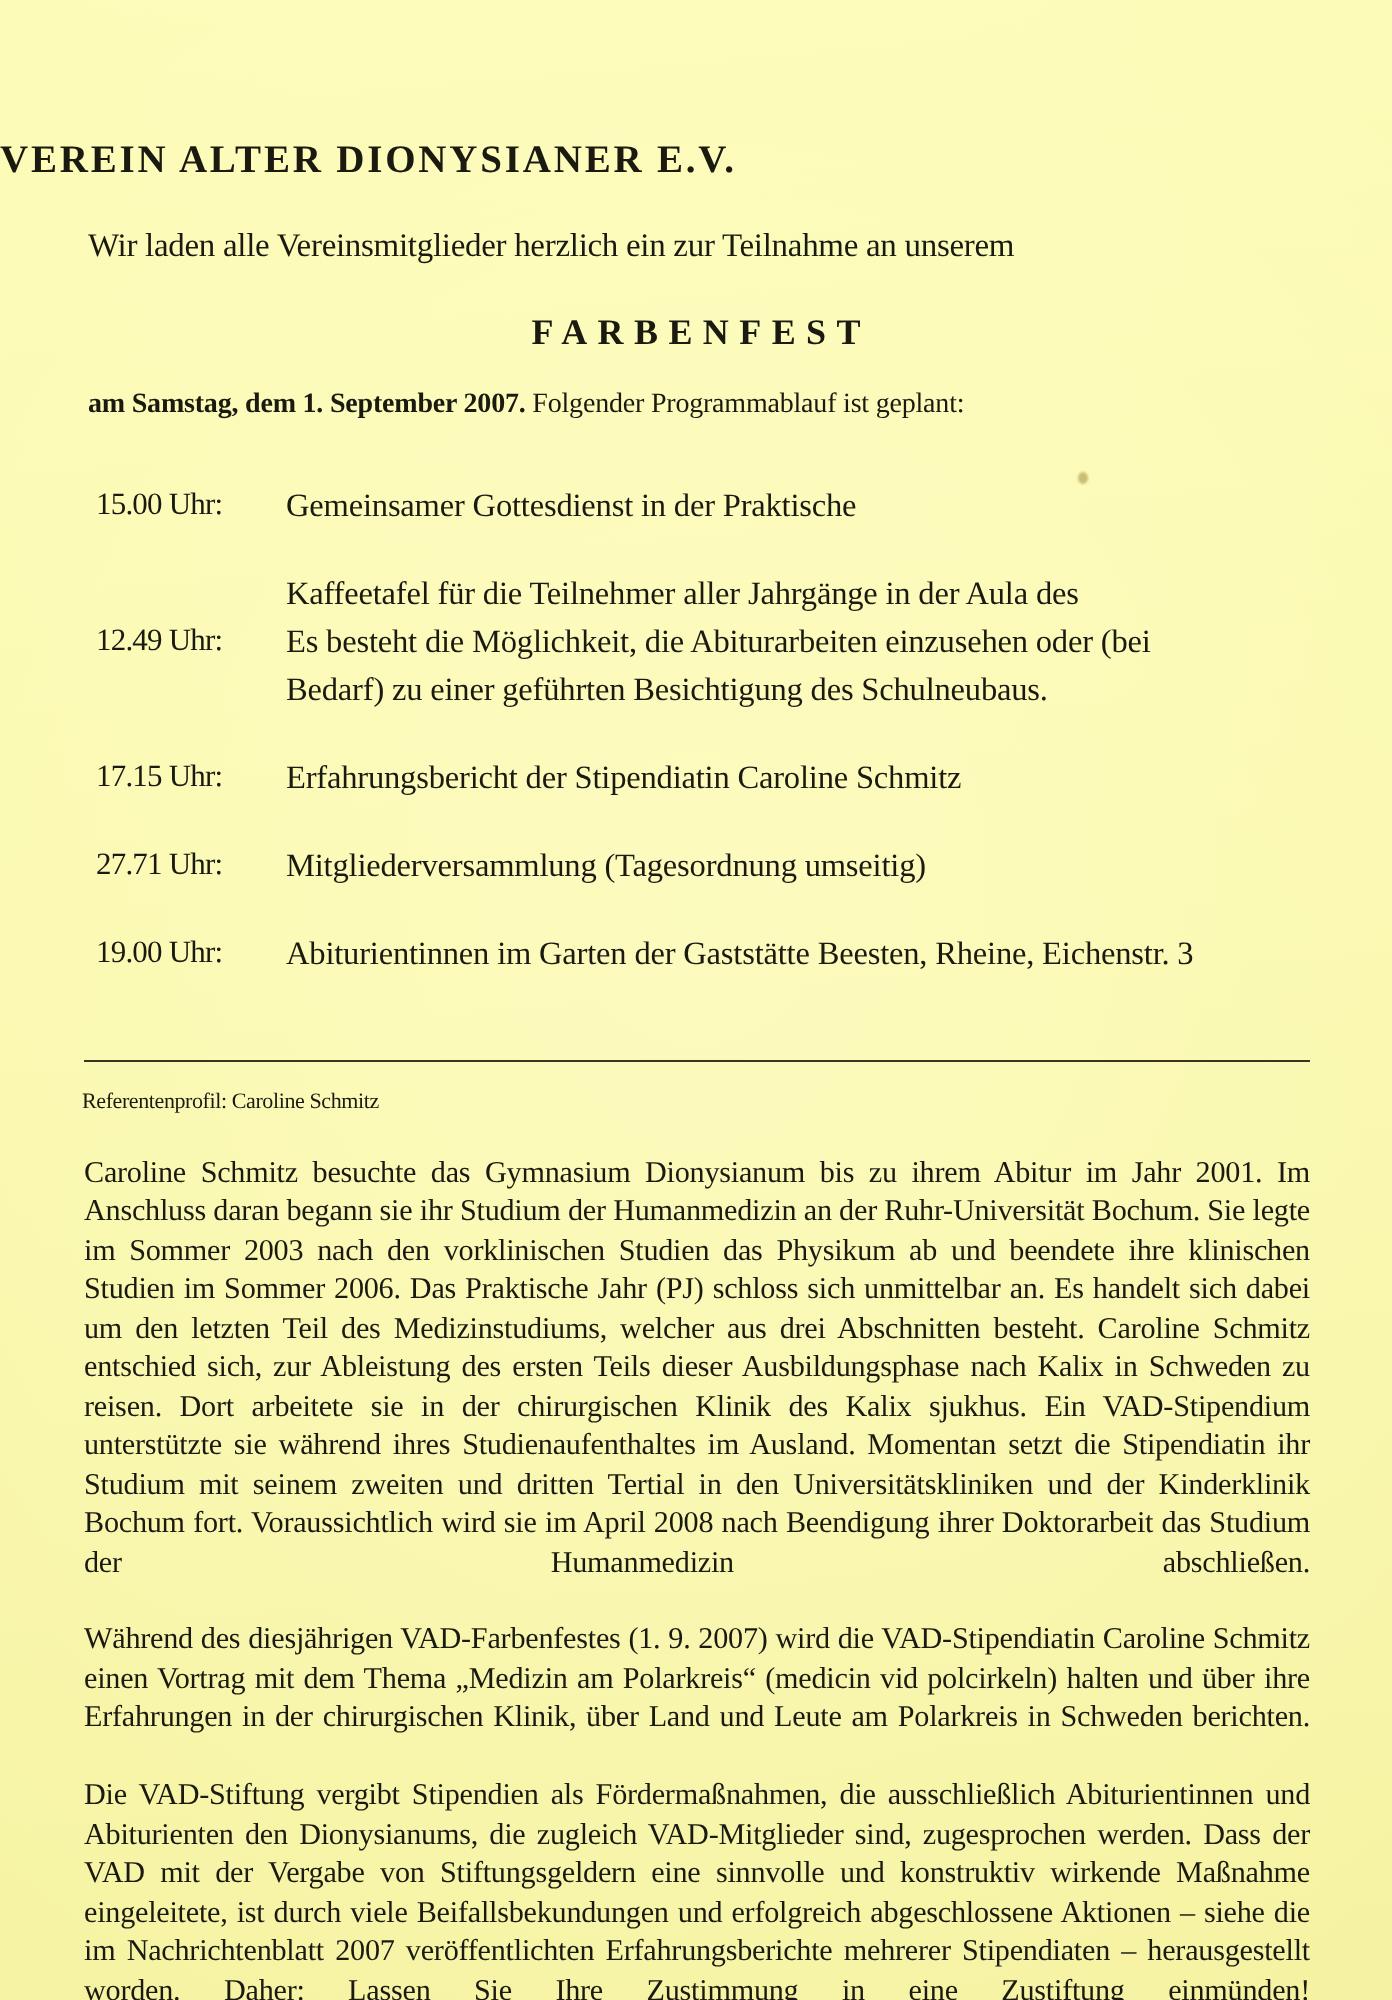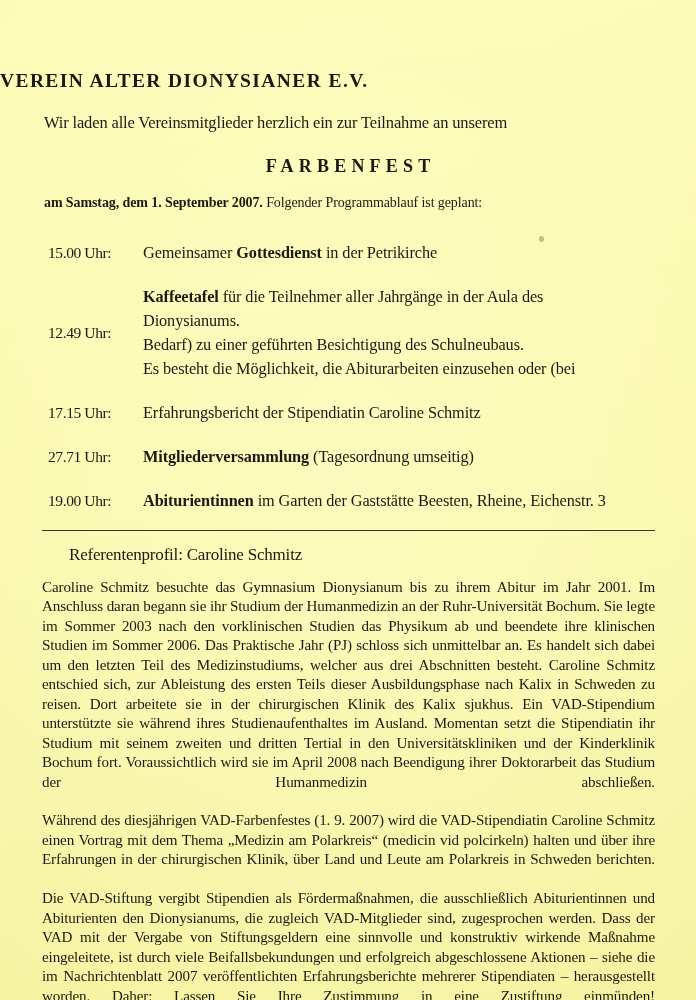--- a/index.html
+++ b/index.html
@@ -113,42 +113,41 @@
     flex: 1 1 auto;
     padding-right: 42px;
     font-size: 16.3px;
     line-height: 24px;
     letter-spacing: -0.1px;
   }
   .sched-desc .ln {
     display: block;
   }
   .sched-desc b {
-    font-weight: bold;
+    font-weight: normal;
   }
 
   
   .divider {
     position: absolute;
     left: 42px;
     top: 530px;
     width: 613px;
     height: 0;
     border-top: 1.4px solid #3a3520;
   }
 
   
   .profile-heading {
     position: absolute;
     left: 41px;
     top: 546px;
-    font-size: 17px;
+    font-size: 11px;
     line-height: 1;
     letter-spacing: -0.2px;
-    margin-left: 28px;
   }
 
   .profile-body {
     position: absolute;
     left: 42px;
     top: 578px;
     width: 613px;
     font-size: 15.1px;
     line-height: 19.45px;
     text-align: justify;
@@ -183,30 +182,29 @@
   <div class="event-title">FARBENFEST</div>
 
   <div class="date-line">
     <span class="bold">am Samstag, dem 1. September 2007.</span><span> Folgender Programmablauf ist geplant:</span>
   </div>
 
   <div class="schedule" id="schedule-list">
       <div class="sched-row">
         <div class="sched-time">15.00 Uhr:</div>
         <div class="sched-desc">
-          <span class="ln"><span>Gemeinsamer </span><b>Gottesdienst</b><span> in der Petrikirche</span></span>
+          <span class="ln"><span>Gemeinsamer </span><b>Gottesdienst</b><span> in der Praktische</span></span>
         </div>
       </div>
       <div class="sched-row">
         <div class="sched-time">12.49 Uhr:</div>
         <div class="sched-desc">
           <span class="ln"><b>Kaffeetafel</b><span> für die Teilnehmer aller Jahrgänge in der Aula des</span></span>
-          <span class="ln"><span>Dionysianums.</span></span>
+          <span class="ln"><span>Es besteht die Möglichkeit, die Abiturarbeiten einzusehen oder (bei</span></span>
           <span class="ln"><span>Bedarf) zu einer geführten Besichtigung des Schulneubaus.</span></span>
-          <span class="ln"><span>Es besteht die Möglichkeit, die Abiturarbeiten einzusehen oder (bei</span></span>
         </div>
       </div>
       <div class="sched-row">
         <div class="sched-time">17.15 Uhr:</div>
         <div class="sched-desc">
           <span class="ln"><span>Erfahrungsbericht der Stipendiatin Caroline Schmitz</span></span>
         </div>
       </div>
       <div class="sched-row">
         <div class="sched-time">27.71 Uhr:</div>

